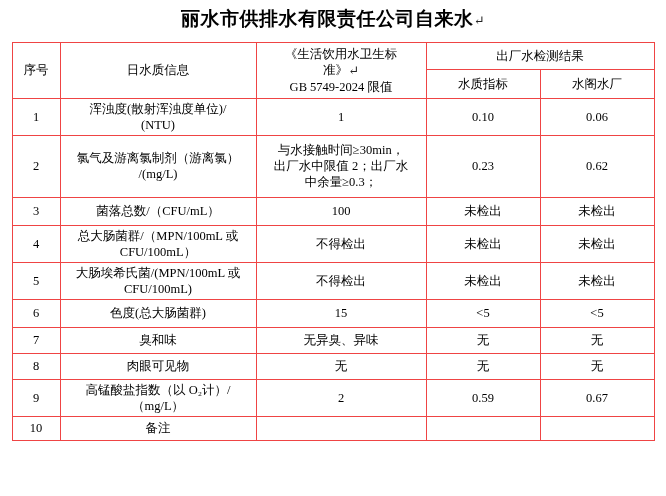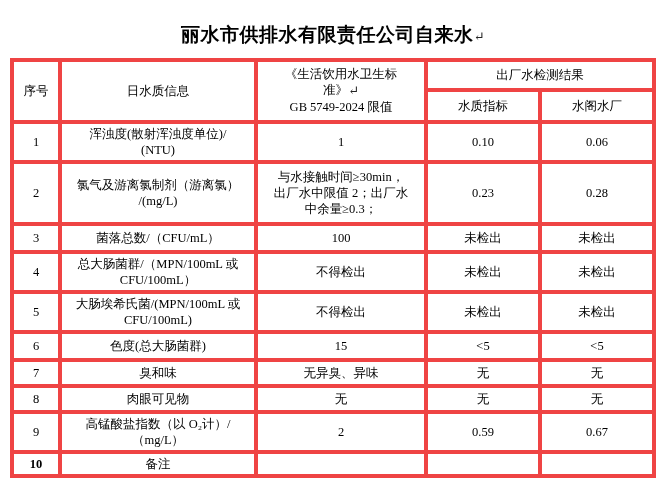--- a/index.html
+++ b/index.html
@@ -12,21 +12,20 @@
     height: 496px;
     font-family: "Liberation Serif", "DejaVu Serif", serif;
     color: #000000;
     overflow: hidden;
   }
   .page {
     width: 666px;
     height: 408px;
     position: relative;
     box-sizing: border-box;
-    margin-top: 16px;
   }
   .title-block {
     text-align: center;
     padding-top: 6px;
   }
   .title-line {
     font-size: 19px;
     font-weight: bold;
     line-height: 26px;
     letter-spacing: 0.5px;
@@ -38,21 +37,21 @@
     color: #222;
     vertical-align: middle;
   }
   table.qtable {
     border-collapse: collapse;
     width: 642px;
     margin: 8px auto 0 auto;
     table-layout: fixed;
   }
   table.qtable td, table.qtable th {
-    border: 4px solid #ef4444;
+    border: 1px solid #ef4444;
     text-align: center;
     vertical-align: middle;
     font-size: 12.5px;
     line-height: 16px;
     padding: 2px 3px;
     font-weight: normal;
   }
   .c-no    { width: 48px; }
   .c-ind   { width: 196px; }
   .c-std   { width: 170px; }
@@ -62,21 +61,20 @@
   .row-h   { height: 34px; }
   .small   { font-size: 12px; }
   .hdr-group { font-size: 13px; }
   .remark-row td {
     text-align: left;
     padding-left: 8px;
   }
   .remark-row td.idx {
     text-align: center;
     padding-left: 3px;
-    font-weight: bold;
   }
 </style>
 </head>
 <body>
 
 <div class="page">
 
   <div class="title-block">
     <div class="title-line"><span>丽水市供排水有限责任公司自来水</span><span class="pilcrow">↵</span></div>
   </div>
@@ -121,21 +119,21 @@
         <td>
           <div>氯气及游离氯制剂（游离氯）</div>
           <div>/(mg/L)</div>
         </td>
         <td class="small">
           <div>与水接触时间≥30min，</div>
           <div>出厂水中限值 2；出厂水</div>
           <div>中余量≥0.3；</div>
         </td>
         <td>0.23</td>
-        <td>0.28</td>
+        <td>0.62</td>
       </tr>
 
       <tr style="height:28px">
         <td>3</td>
         <td>菌落总数/（CFU/mL）</td>
         <td>100</td>
         <td>未检出</td>
         <td>未检出</td>
       </tr>
 

